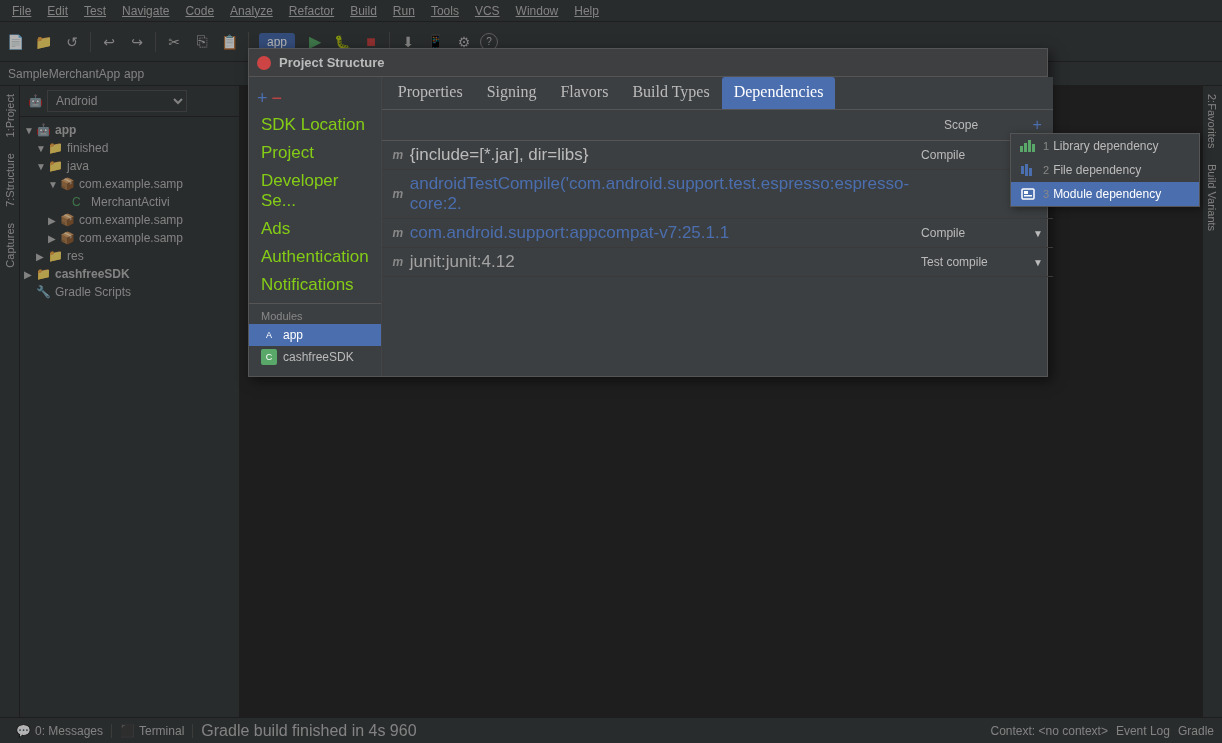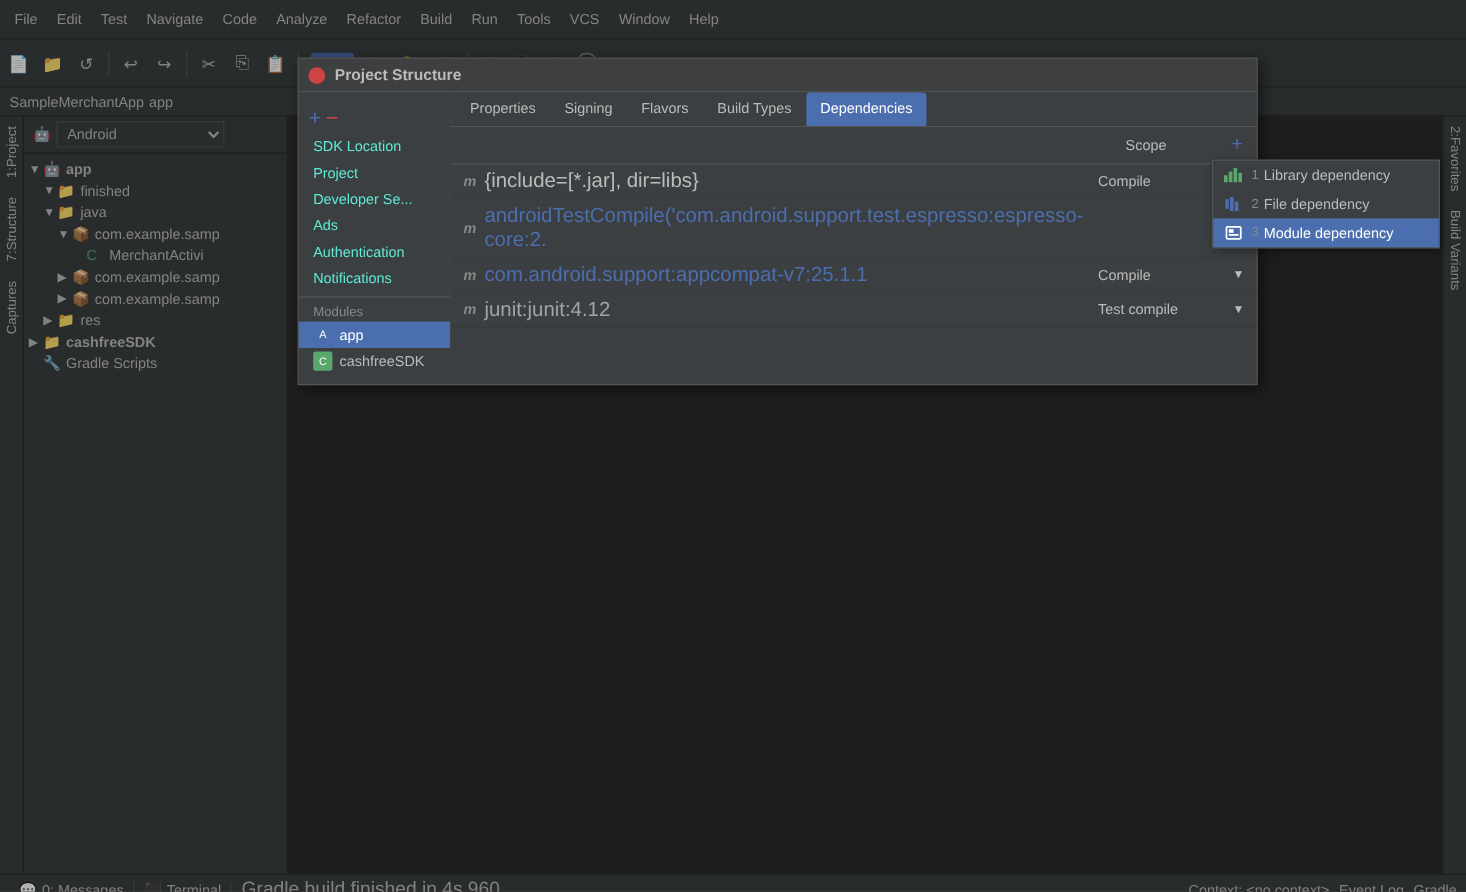--- a/index.html
+++ b/index.html
@@ -2,21 +2,21 @@
 <html><head>
   <meta charset="utf-8">
   <style>
     * { box-sizing: border-box; margin: 0; padding: 0; }
     body { font-family: 'Arial', sans-serif; font-size: 12px; background: #3c3f41; color: #bbbbbb; width: 1222px; height: 743px; overflow: hidden; position: relative; }
 
     
     .ide-bg { width: 1222px; height: 743px; background: #3c3f41; position: relative; }
 
     
-    .menu-bar { height: 22px; background: #3c3f41; display: flex; align-items: center; padding: 16px 4px; border-bottom: 1px solid #2b2b2b; }
+    .menu-bar { height: 22px; background: #3c3f41; display: flex; align-items: center; padding: 5px 4px; border-bottom: 1px solid #2b2b2b; text-decoration: underline; }
     .menu-item { color: #bbbbbb; padding: 2px 8px; font-size: 12px; cursor: pointer; }
 
     
     .toolbar { height: 40px; background: #3c3f41; display: flex; align-items: center; padding: 0 4px; border-bottom: 1px solid #2b2b2b; gap: 4px; }
     .toolbar-btn { width: 24px; height: 24px; background: transparent; border: none; color: #bbbbbb; cursor: pointer; display: flex; align-items: center; justify-content: center; font-size: 14px; }
     .toolbar-separator { width: 1px; height: 20px; background: #555; margin: 0 2px; }
     .app-label { background: #4b6eaf; color: white; padding: 2px 8px; border-radius: 3px; font-size: 12px; margin: 0 4px; }
 
     
     .project-bar { height: 24px; background: #3c3f41; display: flex; align-items: center; padding: 0 8px; border-bottom: 1px solid #2b2b2b; color: #bbbbbb; font-size: 12px; }
@@ -50,34 +50,34 @@
     
     .dialog { position: absolute; top: 48px; left: 248px; width: 800px; background: #3c3f41; border: 1px solid #555; box-shadow: 4px 4px 12px rgba(0,0,0,0.5); z-index: 200; display: flex; flex-direction: column; }
     .dialog-titlebar { background: #3d3f41; height: 28px; display: flex; align-items: center; padding: 0 8px; border-bottom: 1px solid #555; }
     .dialog-close { width: 14px; height: 14px; background: #cc4444; border-radius: 50%; border: none; cursor: pointer; margin-right: 8px; }
     .dialog-title { color: #bbbbbb; font-size: 13px; font-weight: bold; }
 
     .dialog-body { display: flex; flex: 1; }
 
     
     .dialog-nav { width: 140px; background: #3c3f41; border-right: 1px solid #444; padding: 8px 0; display: flex; flex-direction: column; }
-    .dialog-nav-item { padding: 4px 12px; font-size: 12px; color: #5eead4; cursor: pointer; }
+    .dialog-nav-item { padding: 4px 12px; font-size: 17px; color: #84cc16; cursor: pointer; }
     .dialog-nav-separator { color: #888; font-size: 11px; padding: 6px 12px 2px; border-top: 1px solid #555; margin-top: 4px; }
     .dialog-nav-module { display: flex; align-items: center; padding: 3px 12px; font-size: 12px; color: #bbbbbb; cursor: pointer; }
     .dialog-nav-module.selected { background: #4b6eaf; color: white; }
     .dialog-nav-module-icon { width: 16px; height: 16px; background: #4b6eaf; border-radius: 2px; margin-right: 6px; display: flex; align-items: center; justify-content: center; font-size: 10px; color: white; }
 
     .dialog-nav-add { display: flex; align-items: center; padding: 4px 8px; gap: 4px; }
     .btn-add { background: transparent; border: none; color: #4b6eaf; font-size: 18px; cursor: pointer; line-height: 1; }
     .btn-remove { background: transparent; border: none; color: #cc4444; font-size: 18px; cursor: pointer; line-height: 1; }
 
     
     .dialog-content { flex: 1; display: flex; flex-direction: column; }
     .dialog-tabs { display: flex; align-items: center; border-bottom: 1px solid #555; background: #3c3f41; padding: 0 4px; }
-    .dialog-tab { padding: 6px 12px; font-size: 12px; color: #bbbbbb; cursor: pointer; border-bottom: 2px solid transparent; }
+    .dialog-tab { padding: 6px 12px; font-size: 16px; color: #bbbbbb; cursor: pointer; border-bottom: 2px solid transparent; font-family: Liberation Serif, serif; }
     .dialog-tab.active { color: #ffffff; border-bottom: 2px solid #4b6eaf; background: #4b6eaf; color: white; border-radius: 3px 3px 0 0; }
 
     .deps-table { flex: 1; overflow-y: auto; }
     .deps-header { display: flex; background: #3c3f41; border-bottom: 1px solid #555; padding: 4px 0; }
     .deps-col-dep { flex: 1; padding: 4px 8px; font-size: 12px; color: #bbbbbb; }
     .deps-col-scope { width: 120px; padding: 4px 8px; font-size: 12px; color: #bbbbbb; text-align: center; }
     .deps-col-add { width: 32px; display: flex; align-items: center; justify-content: center; }
 
     .dep-row { display: flex; align-items: center; border-bottom: 1px solid #3a3a3a; min-height: 26px; }
     .dep-icon { width: 16px; height: 16px; font-style: italic; font-weight: bold; color: #888; font-size: 12px; display: flex; align-items: center; justify-content: center; margin-left: 8px; }

